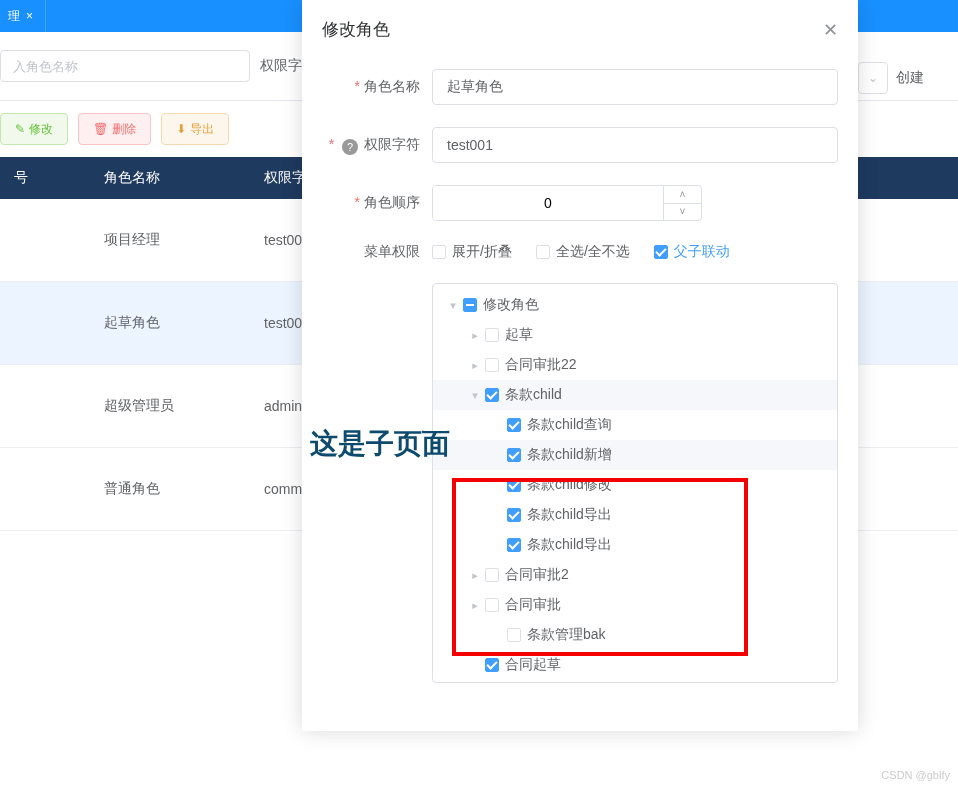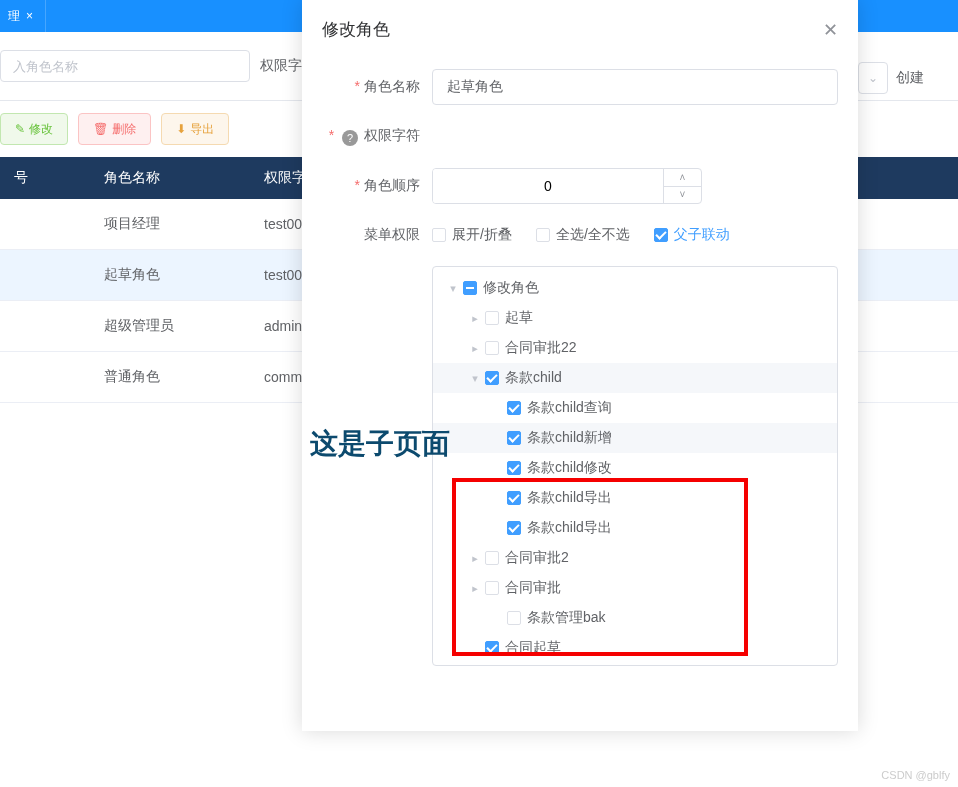--- a/index.html
+++ b/index.html
@@ -17,21 +17,21 @@
 .label-f { color: #606266; font-size: 14px; }
 
 .btn-row { display: flex; gap: 10px; padding: 12px 0; }
 .btn { height: 32px; border: 1px solid; border-radius: 4px; padding: 0 14px; font-size: 12px; display: flex; align-items: center; gap: 4px; cursor: pointer; background: #fff; }
 .btn-green { border-color: #c2e7b0; color: #67c23a; background: #f0f9eb; }
 .btn-red { border-color: #fbc4c4; color: #f56c6c; background: #fef0f0; }
 .btn-orange { border-color: #f5dab1; color: #e6a23c; background: #fdf6ec; }
 
 .table { width: 100%; border-collapse: collapse; }
 .table th { background: #1e3a5f; color: #fff; text-align: left; padding: 12px 14px; font-weight: normal; font-size: 14px; }
-.table td { padding: 16px 14px; border-bottom: 1px solid #ebeef5; font-size: 14px; color: #606266; }
+.table td { padding: 32px 14px; border-bottom: 1px solid #ebeef5; font-size: 14px; color: #606266; }
 .table tr.highlight td { background: #ecf5ff; }
 
 
 .annotation { position: absolute; left: 310px; top: 425px; color: #0c4a6e; font-size: 28px; font-weight: 700; z-index: 50; }
 .red-box { position: absolute; left: 452px; top: 478px; width: 296px; height: 178px; border: 4px solid #f50000; z-index: 50; pointer-events: none; }
 .modal { position: absolute; left: 302px; top: 0; width: 556px; height: 731px; background: #fff; box-shadow: 0 0 20px rgba(0,0,0,0.15); z-index: 10; overflow: hidden; }
 .modal-header { padding: 18px 20px; display: flex; justify-content: space-between; align-items: center; }
 .modal-title { font-size: 17px; color: #303133; }
 .close-icon { font-size: 18px; color: #909399; cursor: pointer; }
 .modal-body { padding: 10px 20px 20px 20px; }
@@ -160,20 +160,21 @@
     <div class="form-row">
       <div class="form-label req">角色名称</div>
       <input class="form-input" value="起草角色" style="">
     </div>
 
     <div class="form-row">
       <div class="form-label req">
         <span class="help-icon">?</span>
         <span>权限字符</span>
       </div>
+      <input class="form-input" value="test001" style="">
     </div>
 
     <div class="form-row">
       <div class="form-label req">角色顺序</div>
       <div class="stepper">
         <input value="0" style="">
         <div class="stepper-btns">
           <div class="stepper-btn">˄</div>
           <div class="stepper-btn">˅</div>
         </div>

